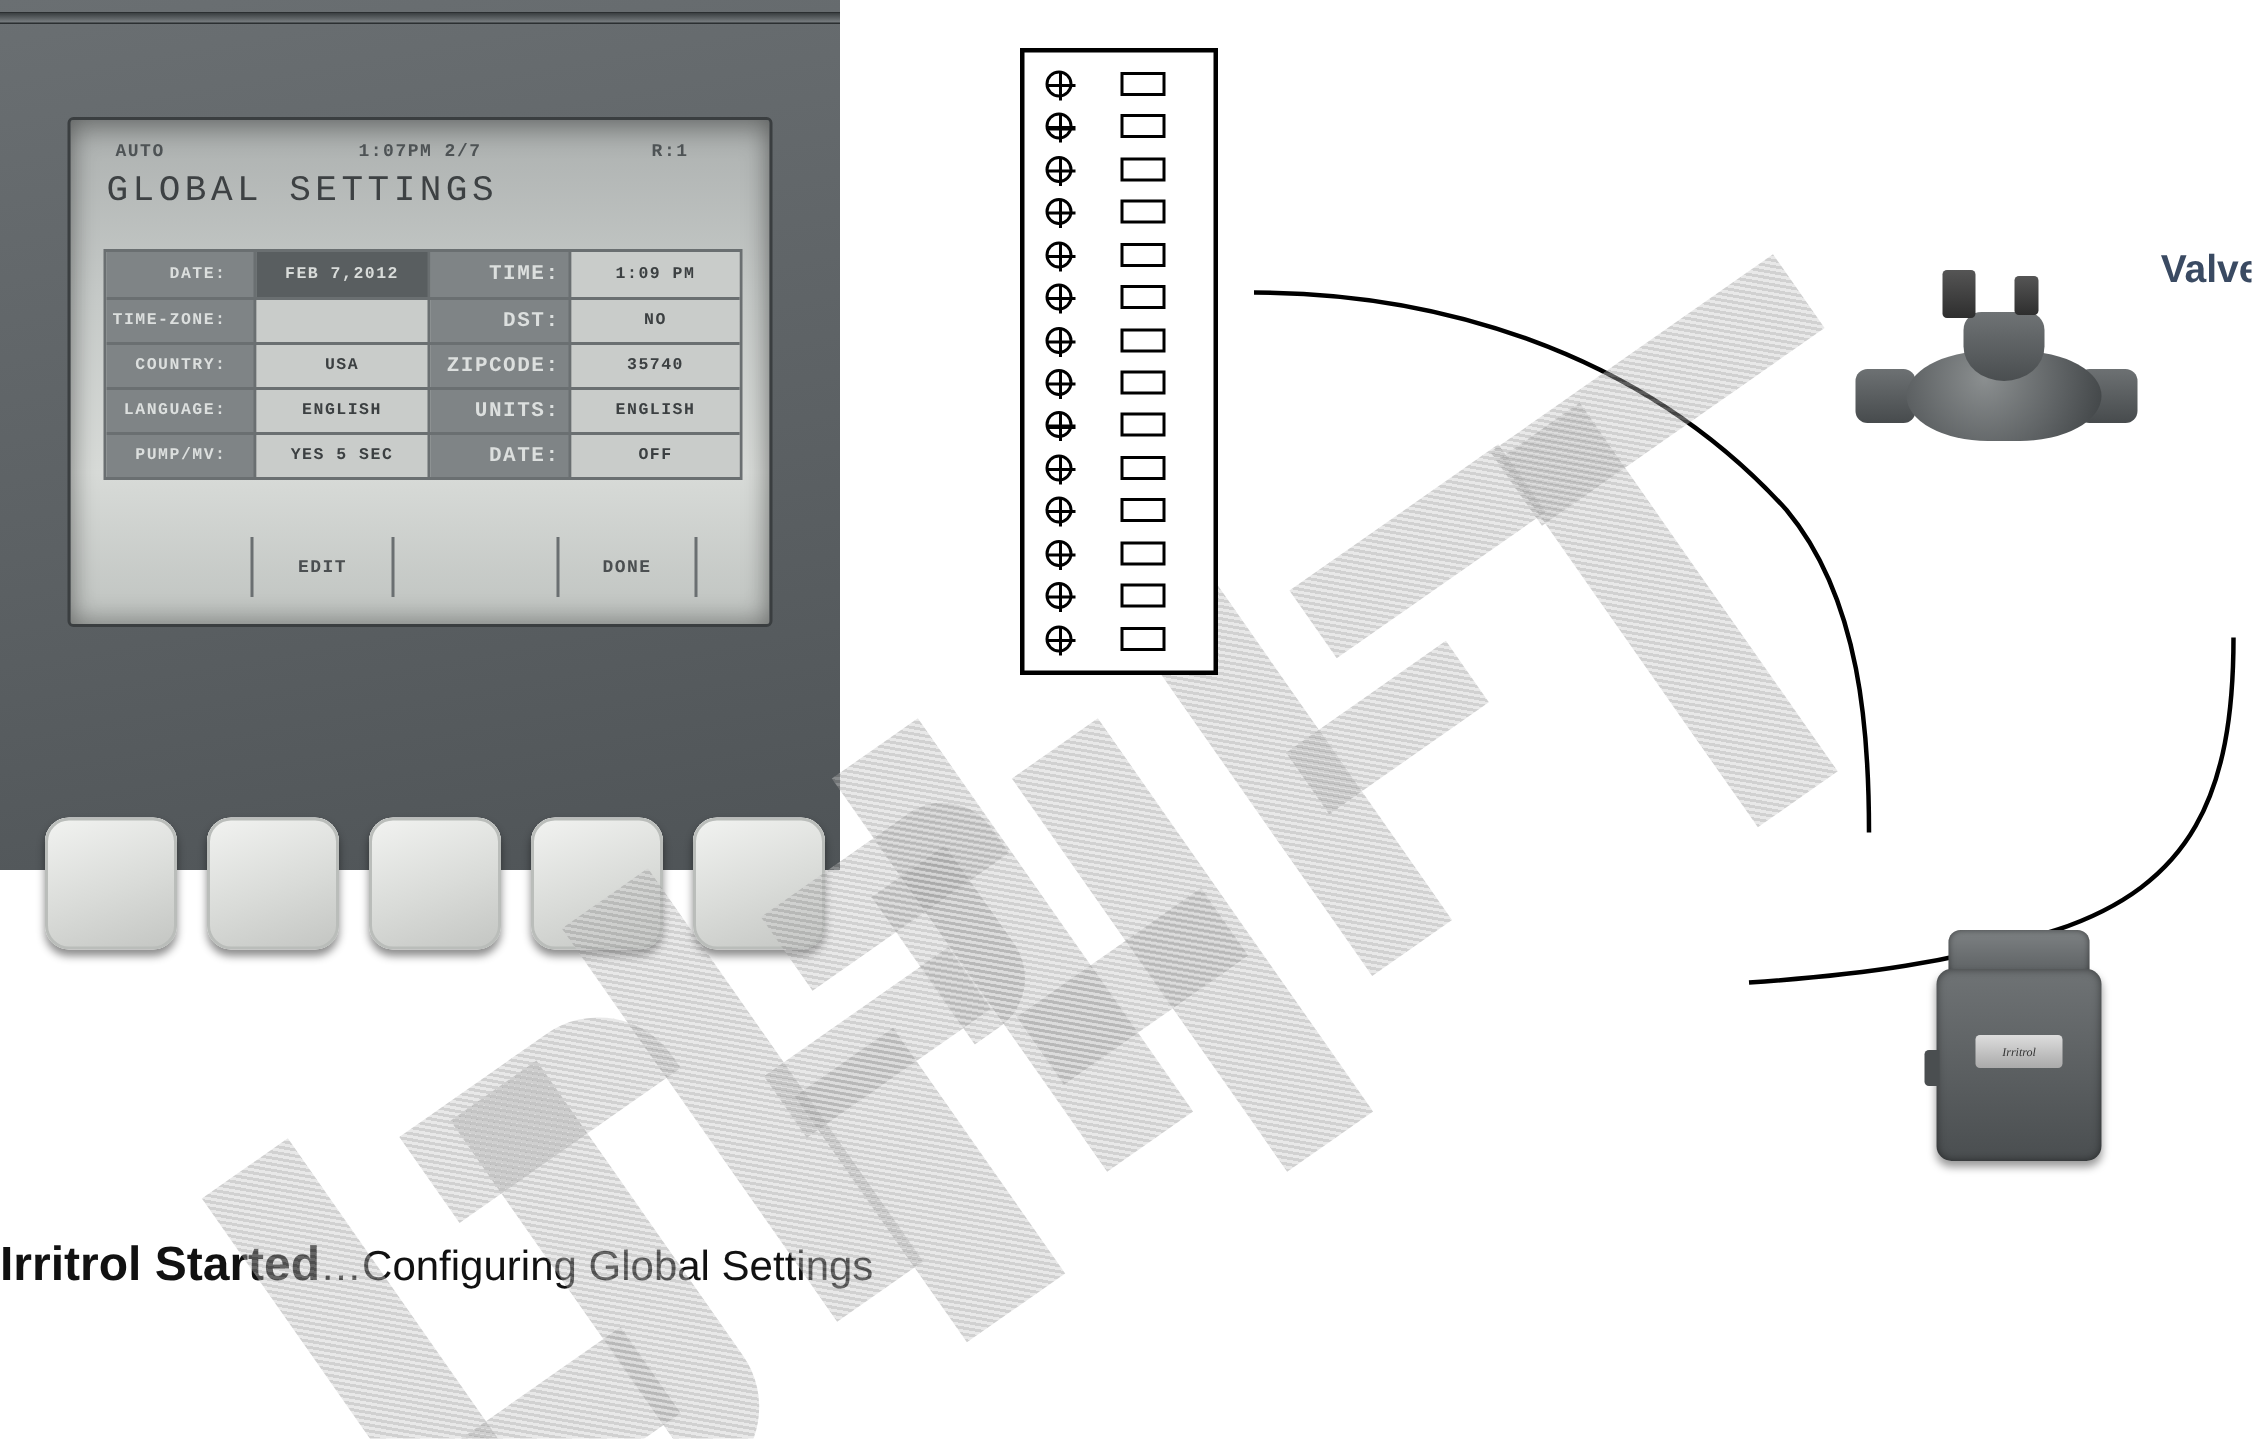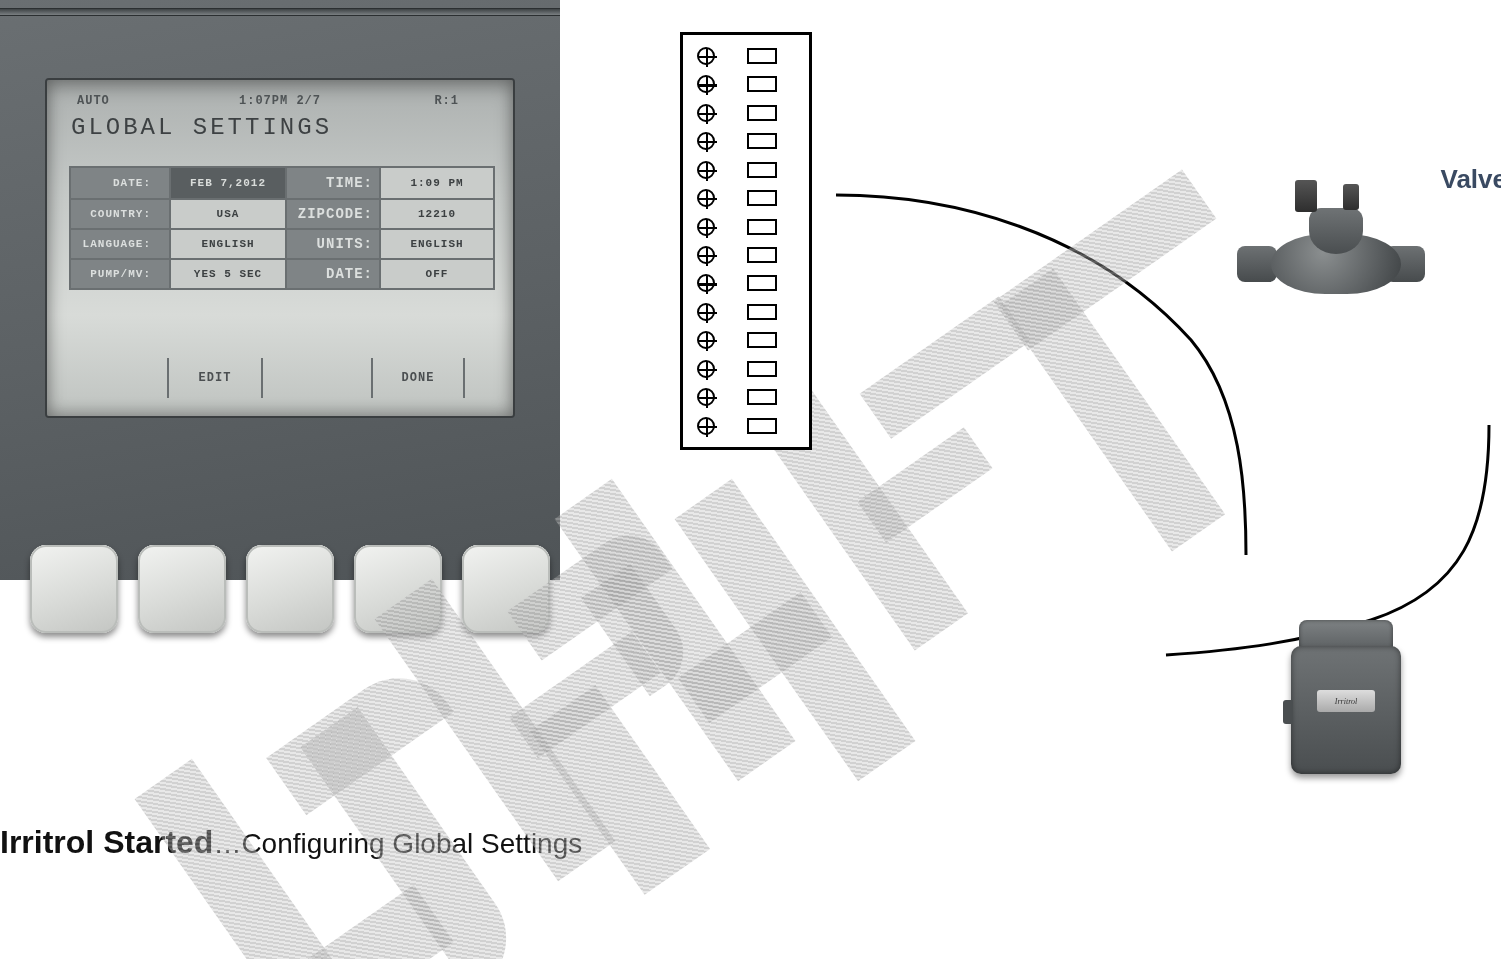--- a/index.html
+++ b/index.html
@@ -171,24 +171,30 @@
     <div class="title">GLOBAL SETTINGS</div>
 
     <div class="tbl">
       <div class="row">
         <div class="lab">DATE:</div>
         <div class="val sel">FEB  7,2012</div>
         <div class="lab2">TIME:</div>
         <div class="val2">1:09 PM</div>
       </div>
       <div class="row">
+        <div class="lab">TIME-ZONE:</div>
+        <div class="val"></div>
+        <div class="lab2">DST:</div>
+        <div class="val2">NO</div>
+      </div>
+      <div class="row">
         <div class="lab">COUNTRY:</div>
         <div class="val">USA</div>
         <div class="lab2">ZIPCODE:</div>
-        <div class="val2">12210</div>
+        <div class="val2">35740</div>
       </div>
       <div class="row">
         <div class="lab">LANGUAGE:</div>
         <div class="val">ENGLISH</div>
         <div class="lab2">UNITS:</div>
         <div class="val2">ENGLISH</div>
       </div>
       <div class="row">
         <div class="lab">PUMP/MV:</div>
         <div class="val">YES 5 SEC</div>

